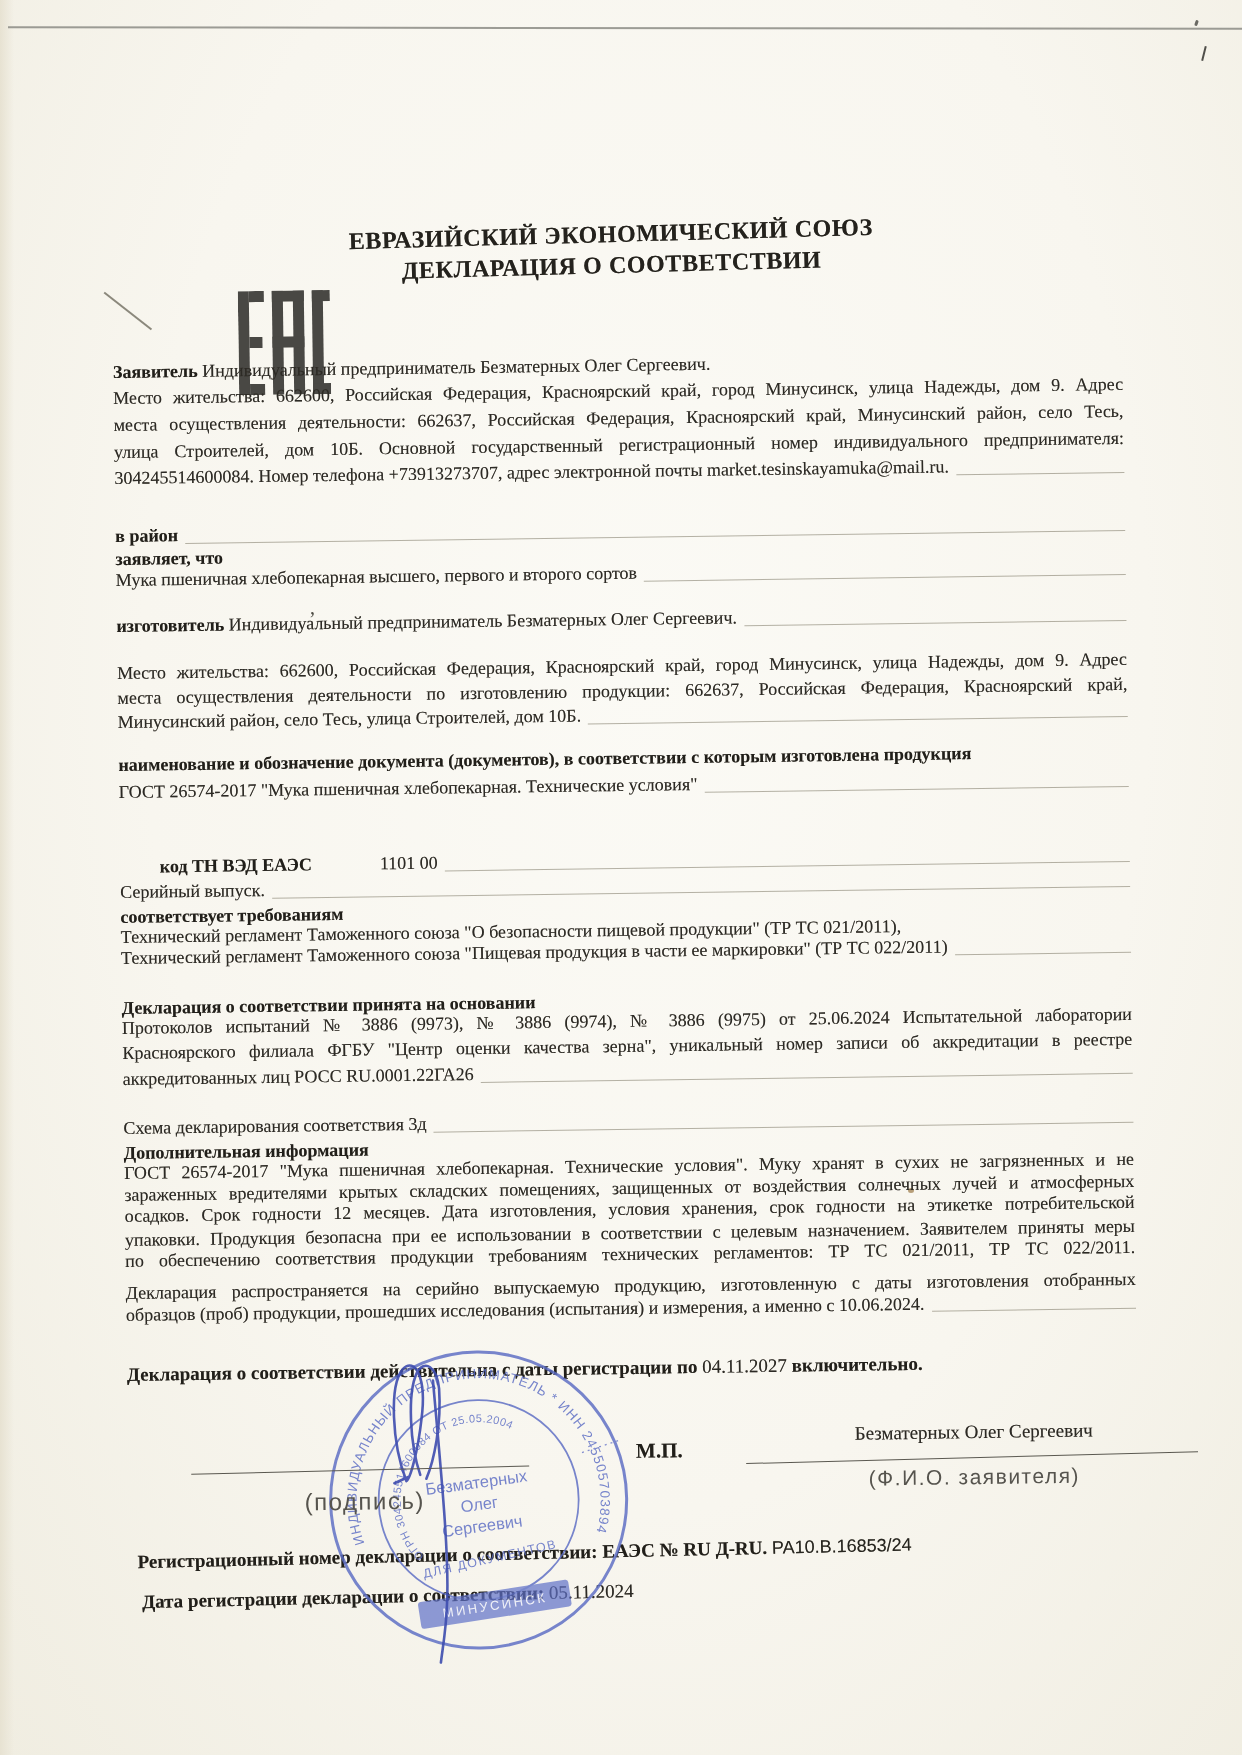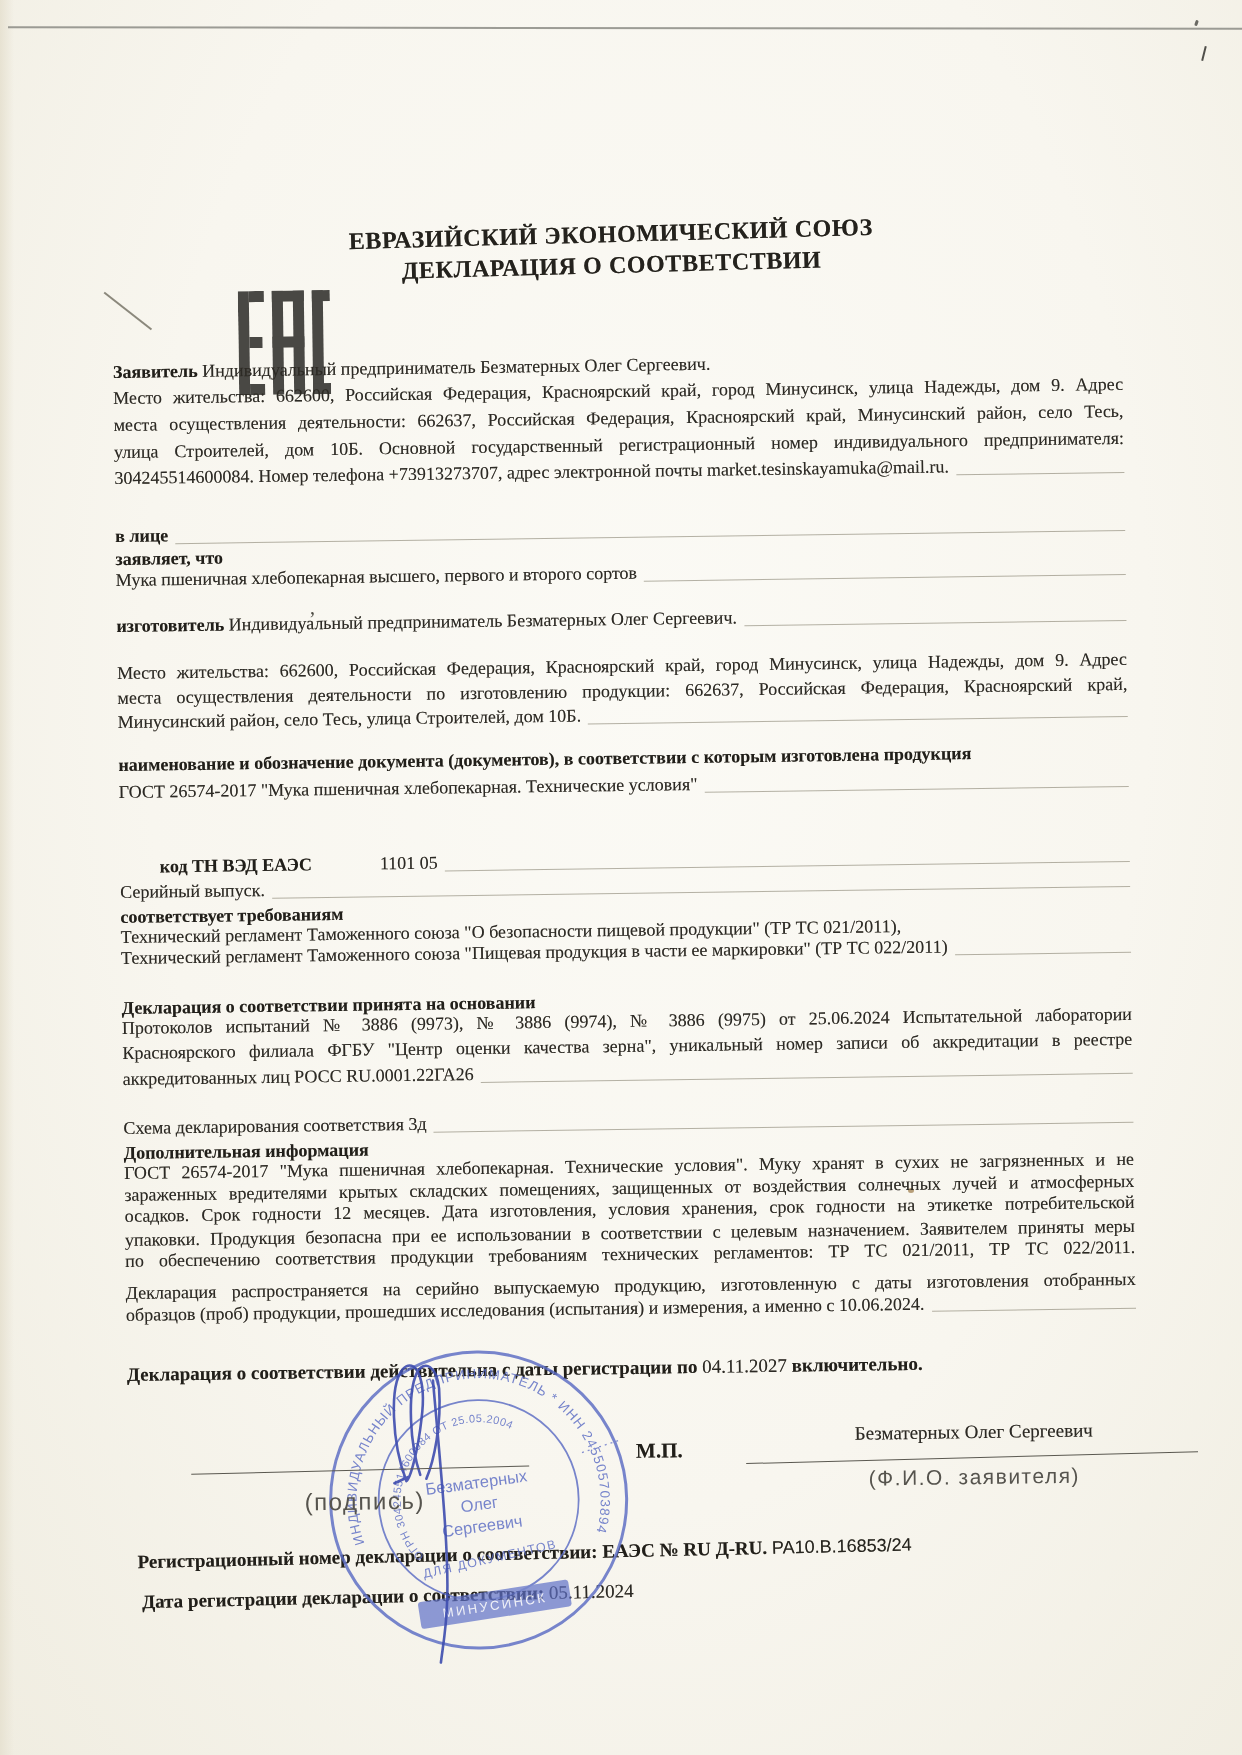--- a/index.html
+++ b/index.html
@@ -63,21 +63,21 @@
     <div class="r" style="top:352px"><span class="b">Заявитель</span> <span>Индивидуальный предприниматель Безматерных Олег Сергеевич.</span></div>
     <div class="r just" style="top:378px">Место жительства: 662600, Российская Федерация, Красноярский край, город Минусинск, улица Надежды, дом 9. Адрес</div>
     <div class="r just" style="top:405px">места осуществления деятельности: 662637, Российская Федерация, Красноярский край, Минусинский район, село Тесь,</div>
     <div class="r just" style="top:432px">улица Строителей, дом 10Б. Основной государственный регистрационный номер индивидуального предпринимателя:</div>
     <div class="r flexrow" style="top:458px">
         <span>304245514600084. Номер телефона +73913273707, адрес электронной почты market.tesinskayamuka@mail.ru.</span>
         <span class="fill"></span>
       </div>
 
     <div class="r flexrow" style="top:516px">
-        <span class="b">в лице</span>
+        <span class="b">в район</span>
         <span class="fill"></span>
       </div>
     <div class="r b" style="top:539px">заявляет, что</div>
     <div class="r flexrow" style="top:560px">
         <span>Мука пшеничная хлебопекарная высшего, первого и второго сортов</span>
         <span class="fill"></span>
       </div>
 
     <div class="r flexrow" style="top:606px">
         <span><span class="b">изготовитель</span> <span>Индивидуальный предприниматель Безматерных Олег Сергеевич.</span></span>
@@ -91,21 +91,21 @@
       </div>
 
     <div class="r b" style="top:745px">наименование и обозначение документа (документов), в соответствии с которым изготовлена продукция</div>
     <div class="r flexrow" style="top:772px">
         <span>ГОСТ 26574-2017 "Мука пшеничная хлебопекарная. Технические условия"</span>
         <span class="fill"></span>
       </div>
 
     <div class="r flexrow" style="top:847px">
         <span class="b" style="margin-left:40px">код ТН ВЭД ЕАЭС</span>
-        <span style="margin-left:68px">1101 05</span>
+        <span style="margin-left:68px">1101 00</span>
         <span class="fill"></span>
       </div>
     <div class="r flexrow" style="top:872px">
         <span>Серийный выпуск.</span>
         <span class="fill"></span>
       </div>
 
     <div class="r b" style="top:897px">соответствует требованиям</div>
     <div class="r" style="top:917px">Технический регламент Таможенного союза "О безопасности пищевой продукции" (ТР ТС 021/2011),</div>
     <div class="r flexrow" style="top:938px">

